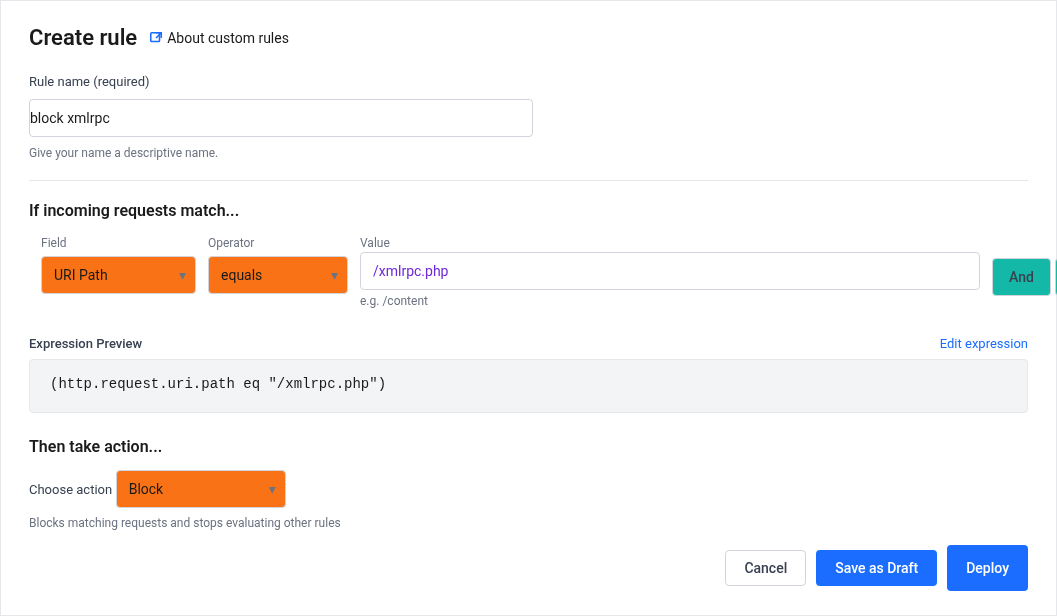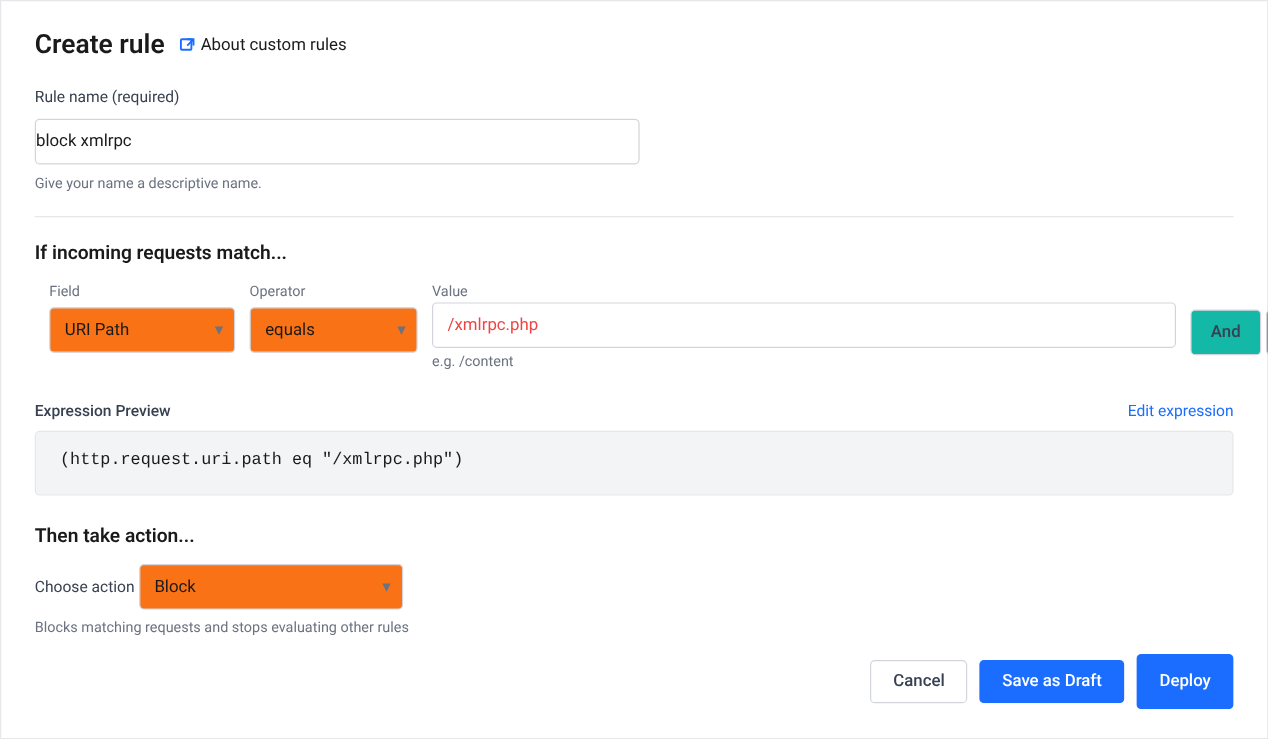--- a/index.html
+++ b/index.html
@@ -150,21 +150,21 @@
       width: 140px;
     }
 
     .value-input {
       width: 620px;
       height: 38px;
       border: 1px solid #d1d5db;
       border-radius: 4px;
       padding: 0 12px;
       font-size: 14px;
-      color: #ef4444;
+      color: #6d28d9;
       outline: none;
     }
 
     .value-group {
       display: flex;
       flex-direction: column;
       flex: 1;
     }
 
     .and-or-buttons {
@@ -232,21 +232,21 @@
       margin-bottom: 8px;
     }
 
     .action-label {
       font-size: 13px;
       color: #374151;
       margin-bottom: 6px;
     }
 
     .action-select {
-      width: 220px;
+      width: 170px;
     }
 
     .action-description {
       font-size: 12px;
       color: #6b7280;
       margin-top: 8px;
     }
 
     .footer-buttons {
       position: absolute;

